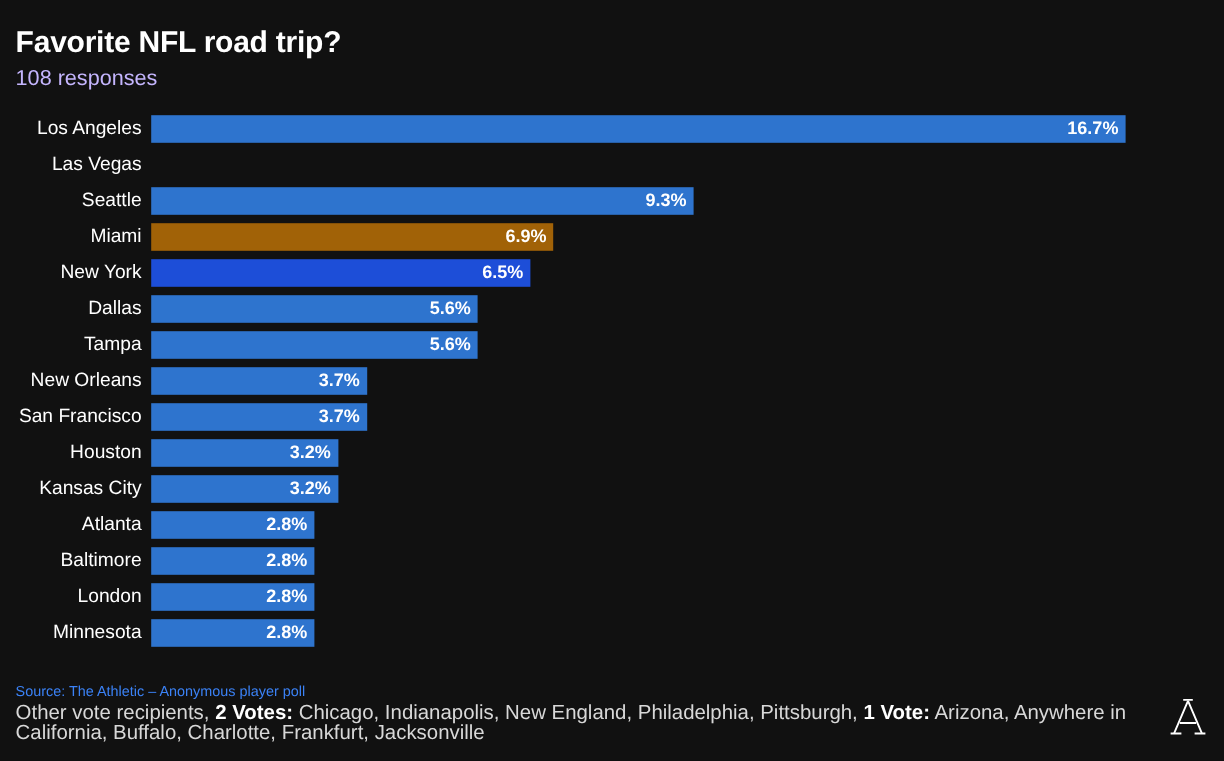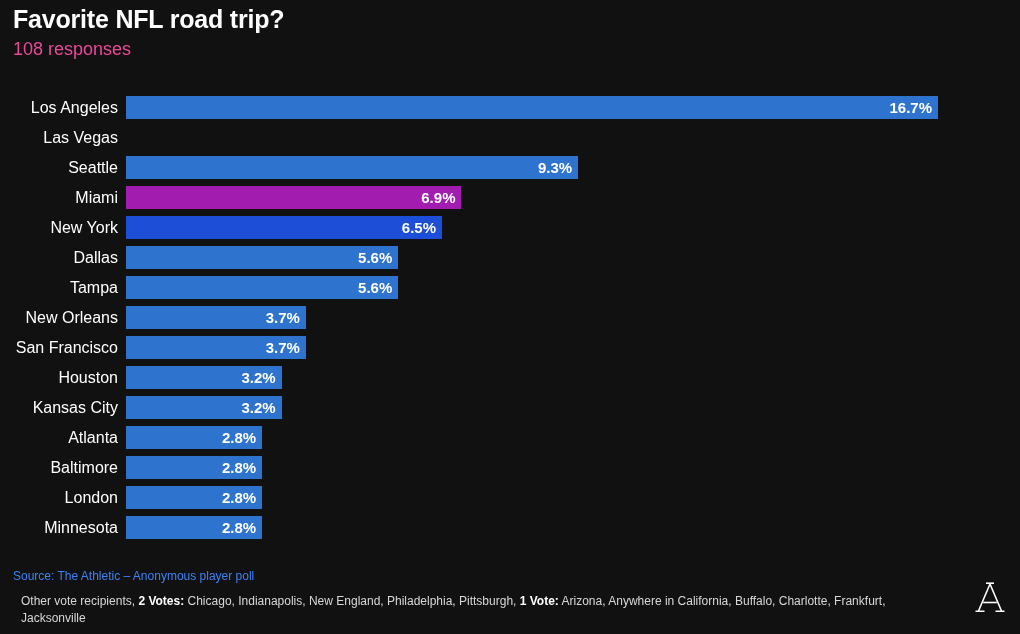--- a/index.html
+++ b/index.html
@@ -14,35 +14,35 @@
     background: #111111;
     font-family: "Liberation Sans", sans-serif;
     overflow: hidden;
     -webkit-font-smoothing: antialiased;
   }
 
   
   #header {
     position: absolute;
     left: 13px;
-    top: 4px;
+    top: 20px;
     width: 900px;
   }
   #chart-title {
     font-size: 25px;
     font-weight: bold;
     color: #ffffff;
     letter-spacing: -0.2px;
     line-height: 30px;
     margin: 0;
   }
   #chart-subtitle {
     font-size: 18px;
     font-weight: normal;
-    color: #ec4899;
+    color: #c4b5fd;
     line-height: 22px;
     margin: 4px 0 0 0;
   }
 
   
   #plot {
     position: absolute;
     left: 0;
     top: 96px;
     width: 1020px;
@@ -100,24 +100,24 @@
     top: 568px;
     width: 930px;
   }
   #source-line {
     font-size: 12px;
     color: #3b82f6;
     line-height: 17px;
     margin: 0;
   }
   #other-votes {
-    font-size: 12px;
+    font-size: 17px;
     color: #d8d8d8;
     line-height: 17px;
-    margin: 8px;
+    margin: 0;
   }
   #other-votes .strong { font-weight: bold; color: #ffffff; }
 
   
   #logo {
     position: absolute;
     right: 14px;
     bottom: 18px;
     width: 32px;
     height: 36px;
@@ -149,21 +149,21 @@
         <div class="bar-label">Seattle</div>
         <div class="bar-track">
           <div class="bar-fill" style="width: 452.192px; background: rgb(46, 116, 206);">
             <div class="bar-value">9.3%</div>
           </div>
         </div>
       </div>
       <div class="bar-row">
         <div class="bar-label">Miami</div>
         <div class="bar-track">
-          <div class="bar-fill" style="width: 335.497px; background: #a21caf;">
+          <div class="bar-fill" style="width: 335.497px; background: #a16207;">
             <div class="bar-value">6.9%</div>
           </div>
         </div>
       </div>
       <div class="bar-row">
         <div class="bar-label">New York</div>
         <div class="bar-track">
           <div class="bar-fill" style="width: 316.048px; background: #1d4ed8;">
             <div class="bar-value">6.5%</div>
           </div>

